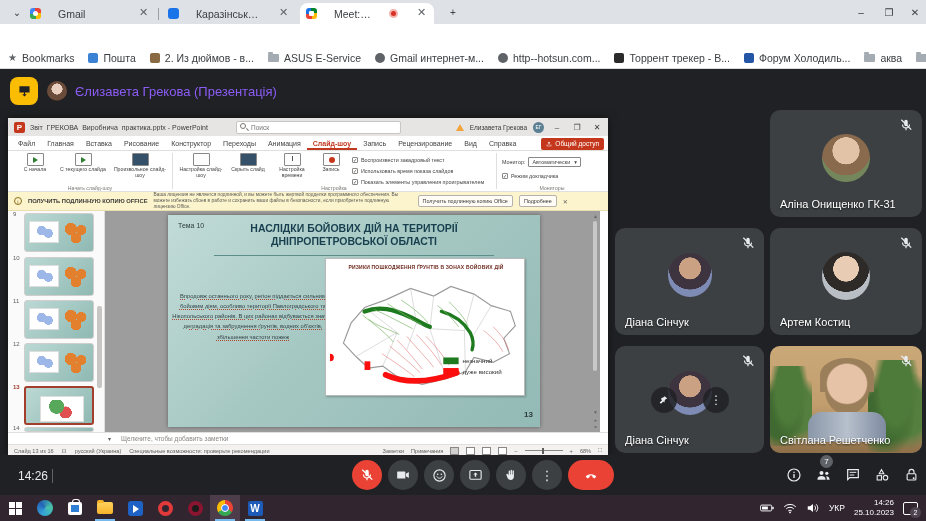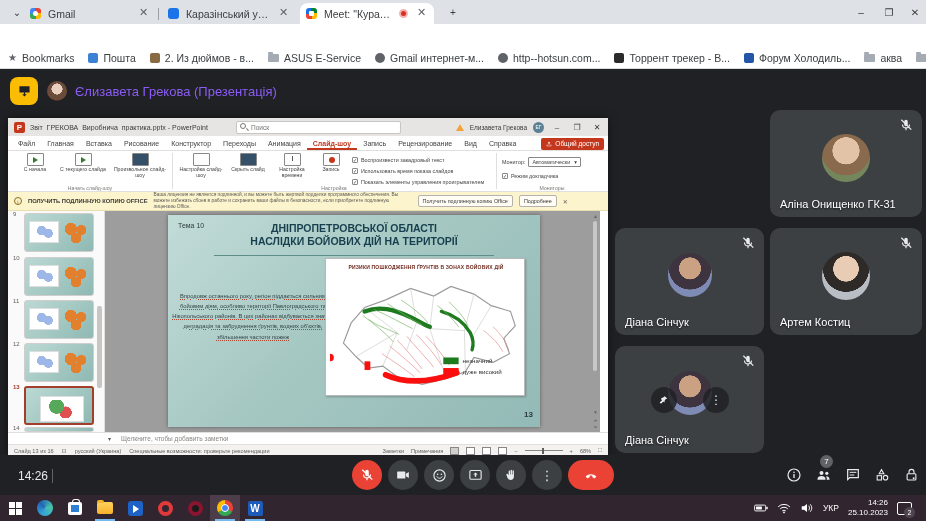--- a/index.html
+++ b/index.html
@@ -3,21 +3,21 @@
 <meta charset="utf-8">
 <style>
   * { margin:0; padding:0; box-sizing:border-box; }
   html,body { width:926px; height:521px; overflow:hidden; }
   body { font-family:"Liberation Sans", sans-serif; position:relative; background:#202124; }
   .abs { position:absolute; }
   .ellip { white-space:nowrap; overflow:hidden; text-overflow:ellipsis; }
 
   
   #tabstrip { left:0; top:0; width:926px; height:24px; background:#dee1e6; }
-  .tab { top:3px; height:21px; display:flex; align-items:center; gap:7px; padding:0 6px; font-size:10.5px; color:#3c4043; }
+  .tab { top:3px; height:21px; display:flex; align-items:center; gap:17px; padding:0 6px; font-size:10.5px; color:#3c4043; }
   .tab .favicon { width:11px; height:11px; border-radius:3px; flex:0 0 auto; }
   .tab-close { color:#5f6368; font-size:11px; line-height:11px; width:13px; height:13px; text-align:center; border-radius:50%; }
   .tab-active { background:#fff; border-radius:8px 8px 0 0; }
   .tab-div { top:8px; width:1px; height:12px; background:#9aa0a6; }
   .g-ic { border-radius:50%; background:conic-gradient(#ea4335 0 25%, #fbbc04 0 50%, #34a853 0 75%, #4285f4 0 100%); position:relative; }
   .g-ic:after { content:""; position:absolute; inset:3px; background:#fff; border-radius:50%; }
   .meet-ic { background:conic-gradient(#00832d 0 25%, #ffba00 0 50%, #ea4335 0 75%, #1a73e8 0 100%); position:relative; }
   .meet-ic:after { content:""; position:absolute; inset:3px; background:#fff; border-radius:1px; }
   .rec-dot { width:9px; height:9px; border-radius:50%; background:#d93025; border:2px solid #f3b3ad; }
   .winctl { top:0; width:26px; height:24px; display:flex; align-items:center; justify-content:center; color:#3c4043; font-size:10px; }
@@ -168,21 +168,21 @@
   .store-ic:after { content:""; position:absolute; left:3px; top:3px; width:8px; height:7px; background:#2f7fd4; }
   .expl-ic { width:16px; height:12px; background:linear-gradient(180deg,#ffd25e,#f7b42a); border-radius:2px; position:relative; }
   .expl-ic:before { content:""; position:absolute; left:0; top:-2px; width:7px; height:3px; background:#f7b42a; border-radius:2px 2px 0 0; }
   .films-ic { width:15px; height:15px; background:#1f62c5; border-radius:3px; position:relative; }
   .films-ic:after { content:""; position:absolute; left:5px; top:4px; border-top:4px solid transparent; border-bottom:4px solid transparent; border-left:6px solid #fff; }
   .opera-ic { width:15px; height:15px; border-radius:50%; border:4px solid #e23a3a; }
   .operagx-ic { width:15px; height:15px; border-radius:50%; border:4px solid #8a1530; background:#1b1b1b; }
   .chrome-ic { width:16px; height:16px; border-radius:50%; background:conic-gradient(#ea4335 0 33%, #34a853 0 66%, #fbbc04 0 100%); position:relative; }
   .chrome-ic:after { content:""; position:absolute; inset:4px; border-radius:50%; background:#4285f4; border:1.5px solid #fff; }
   .word-ic { width:15px; height:15px; background:#1e5bb8; border-radius:2px; color:#fff; font-size:10px; font-weight:bold; text-align:center; line-height:15px; }
-  #tray { margin-left:auto; display:flex; align-items:center; gap:9px; padding-right:14px; color:#fff; }
+  #tray { margin-left:auto; display:flex; align-items:center; gap:9px; padding-right:8px; color:#fff; }
   .tray-glyph { width:14px; height:12px; }
   #tray-lang { font-size:8.5px; }
   #tray-clock { font-size:8px; text-align:right; line-height:1.25; }
   .notif-ic { width:15px; height:13px; border:1.2px solid #fff; border-radius:2px; position:relative; }
   .notif-badge { position:absolute; right:-4px; bottom:-4px; width:11px; height:11px; border-radius:50%; background:#4e4450; color:#fff; font-size:7px; text-align:center; line-height:11px; }
 </style>
 </head>
 <body>
 
 <div id="tabstrip" class="abs">
@@ -437,22 +437,22 @@
           </div>
         <span class="tnum" style="top:214px">14</span>
         <div class="thumb" style="top:216px;height:5px;"></div>
         <div id="thumb-scroll" class="abs"></div>
       </div>
 
       <div id="canvas" class="abs">
         <div id="slide" class="abs">
           <div id="slide-topic" class="abs">Тема 10</div>
           <div id="slide-title" class="abs">
+            <div>НАСЛІДКИ БОЙОВИХ ДІЙ НА ТЕРИТОРІЇ</div>
             <div>ДНІПРОПЕТРОВСЬКОЇ ОБЛАСТІ</div>
-            <div>НАСЛІДКИ БОЙОВИХ ДІЙ НА ТЕРИТОРІЇ</div>
           </div>
           <div id="slide-rule" class="abs"></div>
           <div id="slide-body" class="abs"><span>Впродовж останнього року, регіон піддається сильним бойовим діям, особливо території Павлоградського та Нікопольського районів. В цих районах відбувається значна деградація та забруднення ґрунтів, водних об'єктів, збільшення частоти пожеж</span></div>
           <div id="mapbox" class="abs">
             <div id="map-title" class="abs">РИЗИКИ ПОШКОДЖЕННЯ ҐРУНТІВ В ЗОНАХ БОЙОВИХ ДІЙ</div>
             <svg class="abs" style="left:4px;top:14px;" width="192" height="120" viewBox="0 0 200 125">
               <path d="M22,52 L36,36 L58,28 L84,16 L108,24 L126,14 L150,22 L168,34 L188,40 L193,55 L181,68 L187,84 L170,93 L150,88 L141,103 L121,110 L96,116 L70,108 L55,97 L40,99 L27,87 L14,73 Z" fill="#fff" stroke="#9a9a9a" stroke-width="1.2"></path>
               <path d="M84,16 L90,52 L80,80 M108,24 L104,58 L121,110 M150,22 L140,60 L141,103 M36,36 L70,62 L55,97 M168,34 L150,64 M27,87 L70,62 M104,58 L140,60 M90,52 L104,58" fill="none" stroke="#c4c4c4" stroke-width="0.6"></path>
               <path d="M36,40 C52,34 66,38 84,46 C92,50 98,54 104,56" fill="none" stroke="#1e7a1e" stroke-width="4.5" stroke-linecap="round"></path>
               <path d="M116,40 C130,44 140,52 146,62 C149,68 150,74 148,80" fill="none" stroke="#1e7a1e" stroke-width="3.5" stroke-linecap="round"></path>
@@ -542,20 +542,33 @@
     </div>
     <div class="pill-btn" style="left:88px;">
       <span style="font-size:12px;">⋮</span>
     </div>
     <svg class="micoff" viewBox="0 0 24 24">
         <path fill="#e8eaed" d="M12 14a3 3 0 0 0 3-3V6a3 3 0 0 0-6 0v5a3 3 0 0 0 3 3zm5-3h2a7 7 0 0 1-6 6.92V21h-2v-3.08A7 7 0 0 1 5 11h2a5 5 0 0 0 10 0z"></path>
         <line x1="4" y1="3" x2="21" y2="20" stroke="#e8eaed" stroke-width="2.2"></line>
       </svg>
     <div class="tile-name">Діана Сінчук</div>
   </div>
+  <div class="tile" style="left:770px;top:277px;width:152px;height:107px;">
+    <div class="video-bg"></div>
+    <div class="plant" style="left:-4px;top:20px;"></div>
+    <div class="plant" style="right:-2px;top:14px;width:56px;height:92px;"></div>
+    <div class="person-hair" style="left:50px;top:12px;"></div>
+    <div class="person-head" style="left:55px;top:16px;"></div>
+    <div class="person-body" style="left:38px;top:66px;"></div>
+    <svg class="micoff" viewBox="0 0 24 24">
+        <path fill="#e8eaed" d="M12 14a3 3 0 0 0 3-3V6a3 3 0 0 0-6 0v5a3 3 0 0 0 3 3zm5-3h2a7 7 0 0 1-6 6.92V21h-2v-3.08A7 7 0 0 1 5 11h2a5 5 0 0 0 10 0z"></path>
+        <line x1="4" y1="3" x2="21" y2="20" stroke="#e8eaed" stroke-width="2.2"></line>
+      </svg>
+    <div class="tile-name">Світлана Решетченко</div>
+  </div>
 </div>
 
 <div id="meet-footer" class="abs">
   <div id="mf-time" class="abs">14:26</div>
   <div id="mf-sep" class="abs"></div>
 
   <div class="ctl red" style="left:352px;">
     <svg width="14" height="14" viewBox="0 0 24 24">
         <path fill="#fff" d="M12 14a3 3 0 0 0 3-3V6a3 3 0 0 0-6 0v5a3 3 0 0 0 3 3zm5-3h2a7 7 0 0 1-6 6.92V21h-2v-3.08A7 7 0 0 1 5 11h2a5 5 0 0 0 10 0z"></path>
         <line x1="4" y1="3" x2="21" y2="20" stroke="#fff" stroke-width="2.2"></line>

